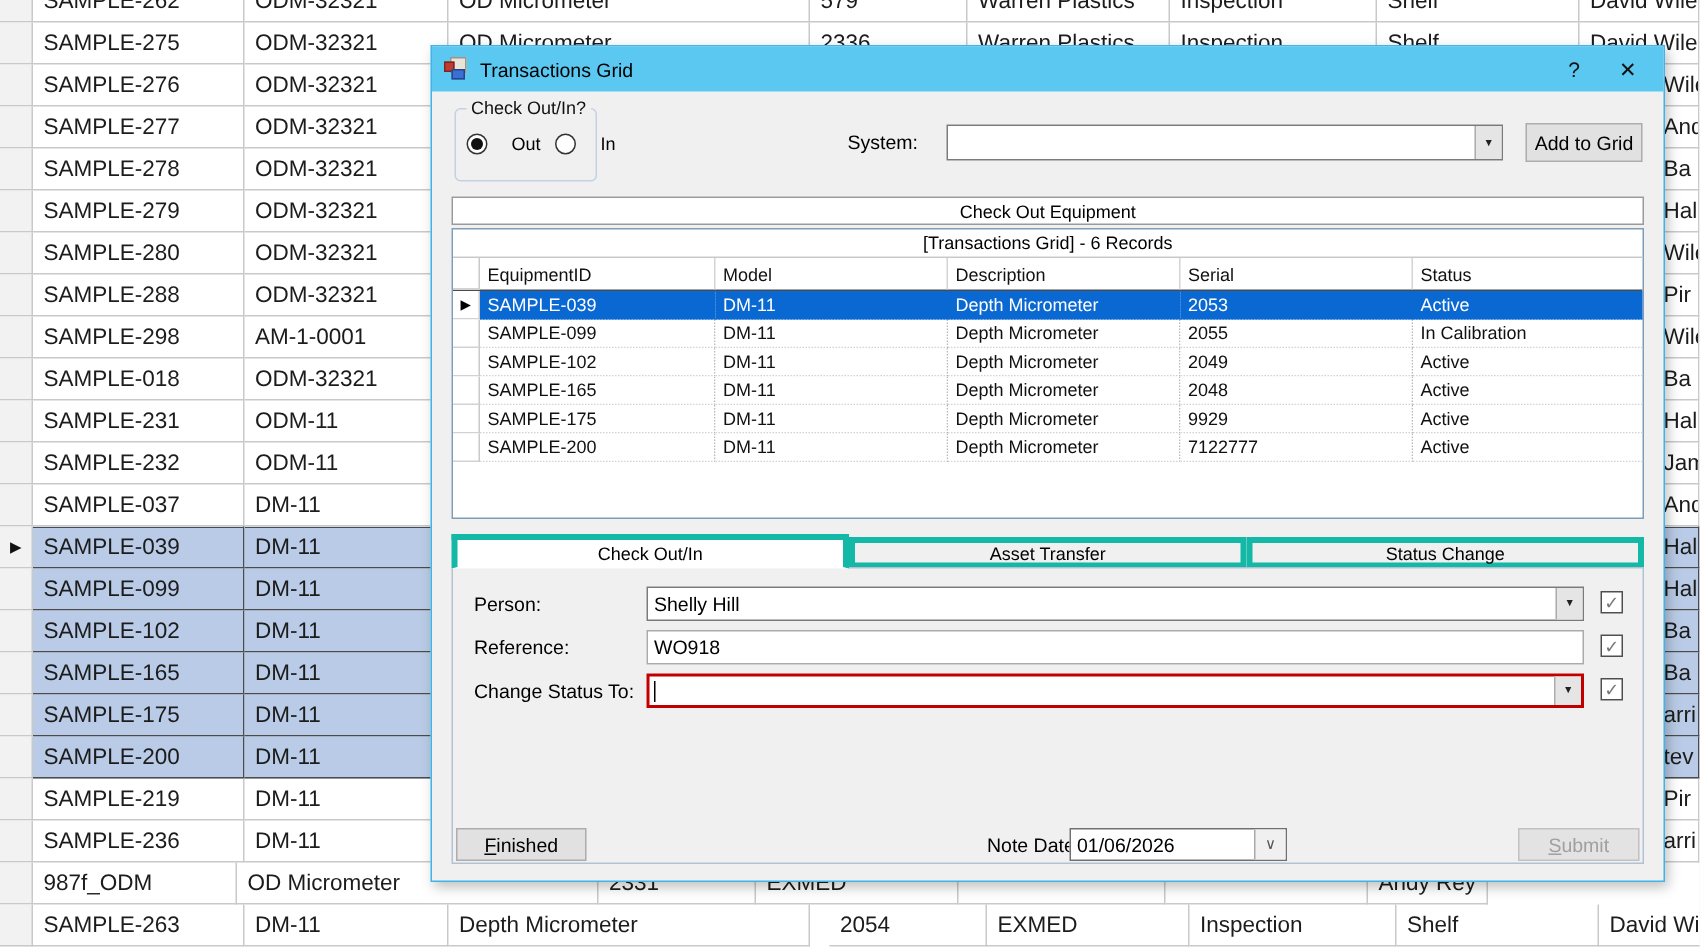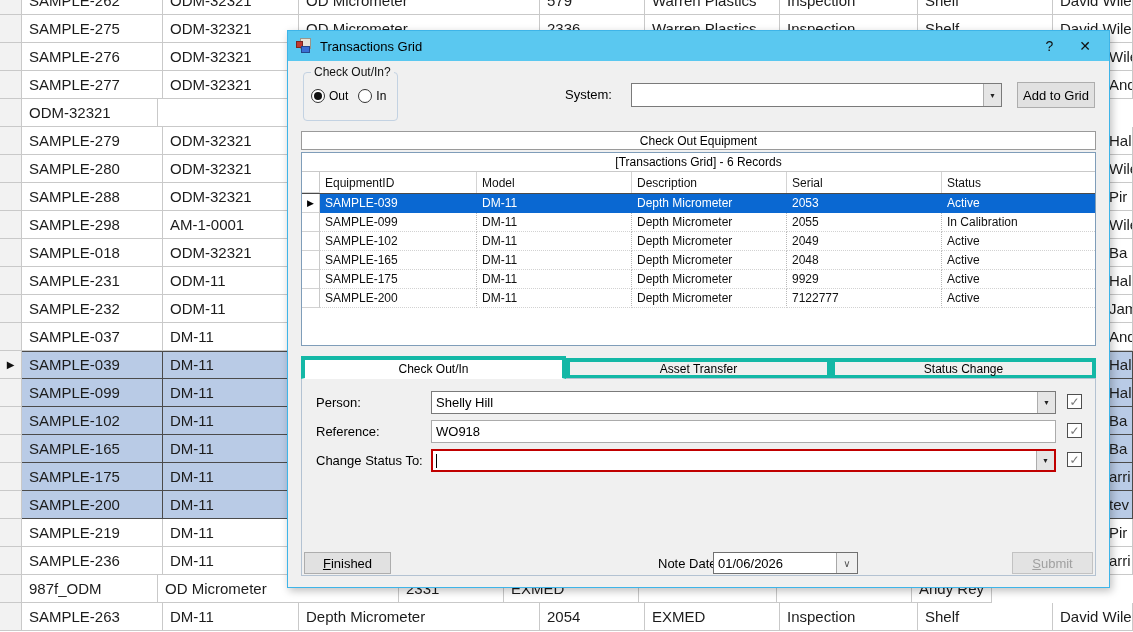--- a/index.html
+++ b/index.html
@@ -34,21 +34,21 @@
   #title-icon .w3 { position:absolute; left:5px; top:8px; width:9px; height:7px; background:#3b6fd4; border:1px solid #24478c; box-sizing:border-box;}
   #title-text { font-size:13px; color:#000; }
   #title-buttons { margin-left:auto; display:flex; align-items:center; gap:26px; padding-right:18px; }
   .tb-btn { font-size:14px; color:#111; cursor:default; }
   
   .groupbox { position:absolute; border:1px solid #c3d2e2; border-radius:4px; }
   .gb-label { position:absolute; top:-8px; left:7px; background:#f0f0f0; padding:0 3px; font-size:12px; color:#111; }
   #gb-checkoutin { left:15px; top:41px; width:93px; height:47px; }
   #gb-increment  { left:117px; top:41px; width:92px; height:47px; }
   .radio-row { position:absolute; left:7px; top:16px; display:flex; align-items:center; gap:10px; font-size:12px; }
-  .radio-item { display:flex; align-items:center; gap:4px; }
+  .radio-item { display:flex; align-items:center; gap:16px; }
   .radio { width:12px; height:12px; border:1px solid #333; border-radius:50%; background:#fff; position:relative; flex:none; }
   .radio.on::after { content:""; position:absolute; inset:2px; border-radius:50%; background:#111; }
   #increment-box { position:absolute; left:8px; top:14px; display:flex; }
   #increment-input { width:51px; height:22px; border:1px solid #707070; background:#fff; box-sizing:border-box;
     font-size:13px; text-align:right; padding-right:3px; line-height:20px; }
   #increment-spin { display:flex; flex-direction:column; width:16px; height:22px; }
   .spin-btn { flex:1; background:#f4f4f4; border:1px solid #9d9d9d; box-sizing:border-box; font-size:6px; color:#222;
     display:flex; align-items:center; justify-content:center; line-height:1; }
   
   #system-label { position:absolute; left:277px; top:56px; font-size:13px; color:#000; }
@@ -143,20 +143,21 @@
       <div class="bg-cell" style="width: 136px;">ODM-32321</div>
       <div class="bg-cell" style="width: 241px;"></div>
       <div class="bg-cell" style="width: 105px;"></div>
       <div class="bg-cell" style="width: 135px;"></div>
       <div class="bg-cell" style="width: 138px;"></div>
       <div class="bg-cell" style="width: 135px;"></div>
       <div class="bg-cell frag" style="width: 80px;">And</div>
     </div>
     <div class="bg-row">
       <div class="bg-cell bg-selcell"></div>
+      <div class="bg-cell" style="width: 141px;">SAMPLE-278</div>
       <div class="bg-cell" style="width: 136px;">ODM-32321</div>
       <div class="bg-cell" style="width: 241px;"></div>
       <div class="bg-cell" style="width: 105px;"></div>
       <div class="bg-cell" style="width: 135px;"></div>
       <div class="bg-cell" style="width: 138px;"></div>
       <div class="bg-cell" style="width: 135px;"></div>
       <div class="bg-cell frag" style="width: 80px;">Ba</div>
     </div>
     <div class="bg-row">
       <div class="bg-cell bg-selcell"></div>
@@ -342,21 +343,21 @@
       <div class="bg-cell" style="width: 135px;">EXMED</div>
       <div class="bg-cell" style="width: 138px;"></div>
       <div class="bg-cell" style="width: 135px;"></div>
       <div class="bg-cell" style="width: 80px;">Andy Rey</div>
     </div>
     <div class="bg-row">
       <div class="bg-cell bg-selcell"></div>
       <div class="bg-cell" style="width: 141px;">SAMPLE-263</div>
       <div class="bg-cell" style="width: 136px;">DM-11</div>
       <div class="bg-cell" style="width: 241px;">Depth Micrometer</div>
-      <div class="bg-cell" style="width: 105px;">2054</div>
+      <div class="bg-cell" style="width: 105px; margin-left: 13px;">2054</div>
       <div class="bg-cell" style="width: 135px;">EXMED</div>
       <div class="bg-cell" style="width: 138px;">Inspection</div>
       <div class="bg-cell" style="width: 135px;">Shelf</div>
       <div class="bg-cell" style="width: 80px;">David Wile</div>
     </div>
   </div>
 
 <div id="dialog">
   <div id="titlebar">
     <span id="title-icon">

